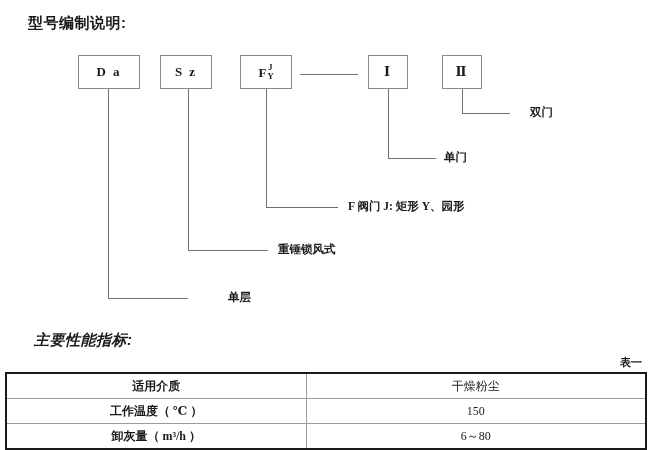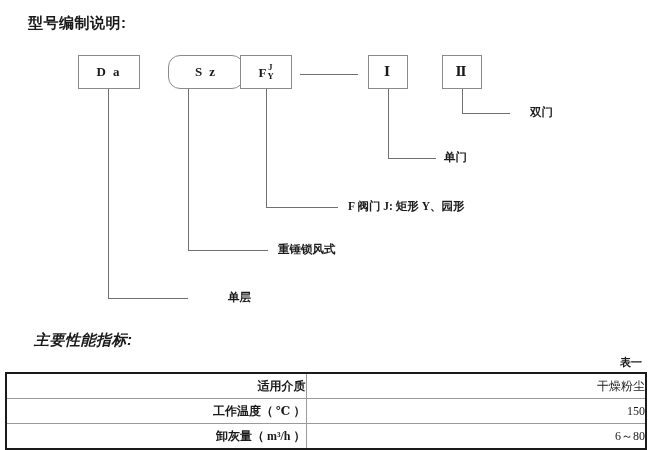--- a/index.html
+++ b/index.html
@@ -112,21 +112,21 @@
     left: 5px;
     top: 372px;
     width: 640px;
     border-collapse: collapse;
     table-layout: fixed;
     border: 2px solid #1a1a1a;
   }
   #perf-table td {
     border: 1px solid #9a9a9a;
     height: 24px;
-    text-align: right;
+    text-align: center;
     vertical-align: middle;
     font-family: "Liberation Serif", "DejaVu Serif", serif;
     font-size: 12px;
     font-weight: bold;
     color: #1a1a1a;
     padding: 0;
   }
   #perf-table td.value-cell {
     font-weight: normal;
     margin-top: 24px;
@@ -138,21 +138,21 @@
 <body>
 
 <div class="section-heading" id="model-heading">型号编制说明:</div>
 
 <div id="model-diagram">
 
   <div class="code-box" style="left:78px; top:55px; width:62px; height:34px;">
     <span class="box-text">D a</span>
   </div>
 
-  <div class="code-box" style="left:168px; top:55px; width:76px; height:34px;border-radius:12px;">
+  <div class="code-box" style="left:160px; top:55px; width:52px; height:34px;">
     <span class="box-text">S z</span>
   </div>
 
   <div class="code-box" style="left:240px; top:55px; width:52px; height:34px;">
     <span class="fbox-inner">
       <span class="fbox-letter">F</span>
       <span class="fbox-stack">
         <span>J</span>
         <span>Y</span>
       </span>

